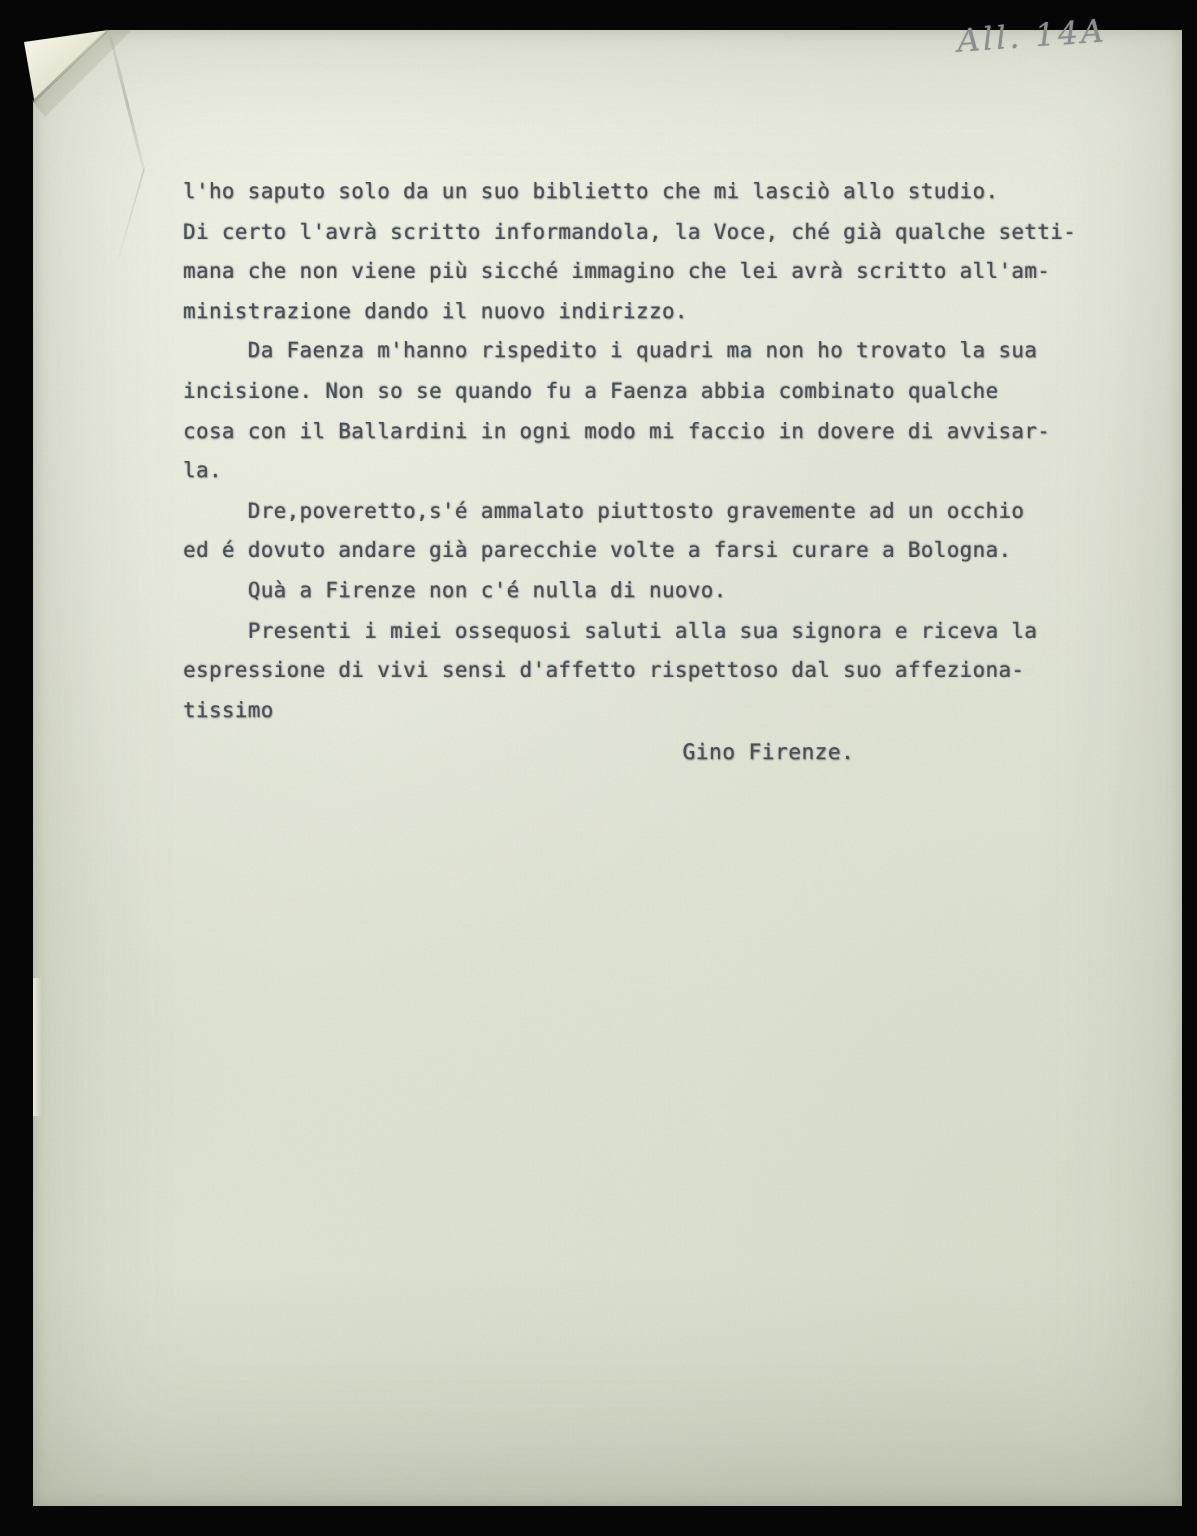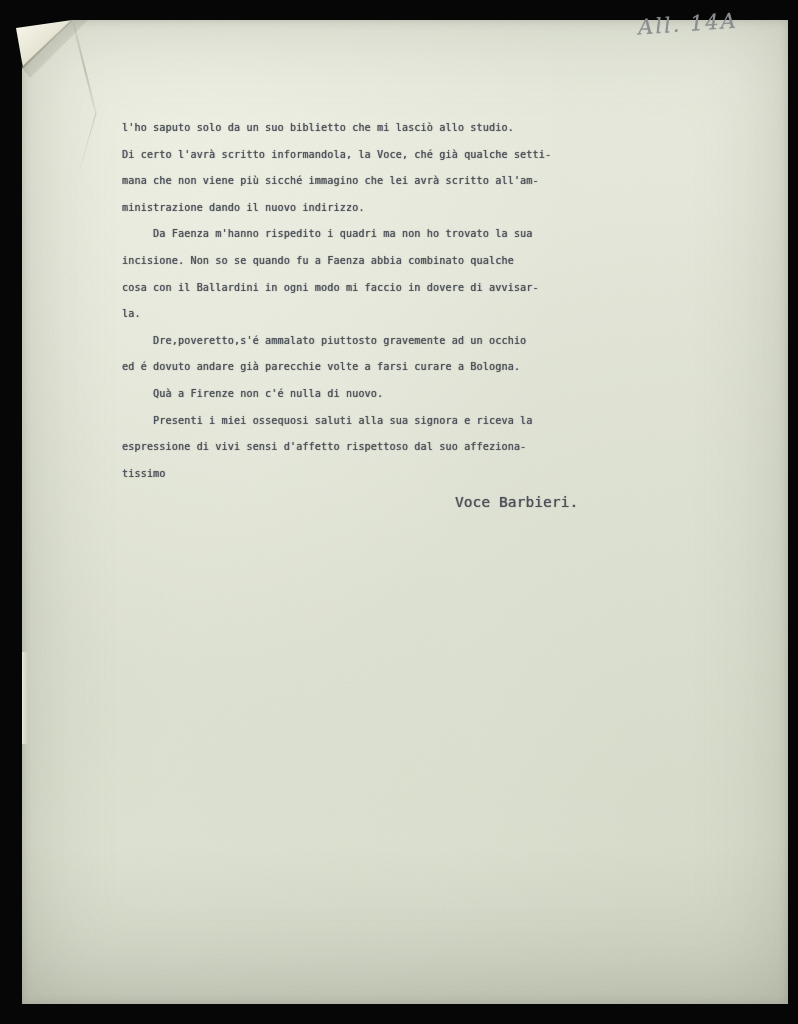--- a/index.html
+++ b/index.html
@@ -58,21 +58,21 @@
     background: linear-gradient(90deg, rgba(110,110,92,0.26), rgba(110,110,92,0.03));
   }
   .edge-notch {
     position: absolute; left: 0px; top: 632px; width: 6px; height: 92px;
     background: linear-gradient(90deg, #f2f0e2, rgba(242,240,226,0));
     opacity: 0.9;
   }
   
   .letter-body {
     position: absolute; left: 100px; top: 95px; width: 630px;
-    font-size: 10px;
+    font-size: 14px;
     line-height: 26.6px;
     white-space: pre;
     color: #4a4e56;
     letter-spacing: 0.2px;
     text-shadow: 0.4px 0.4px 1px rgba(68,72,82,0.65), -0.3px -0.2px 0.8px rgba(68,72,82,0.30);
   }
   .signature {
     position: absolute; left: 433px; top: 469px;
     font-size: 14.3px;
     line-height: 26.6px;
@@ -118,21 +118,21 @@
 incisione. Non so se quando fu a Faenza abbia combinato qualche
 cosa con il Ballardini in ogni modo mi faccio in dovere di avvisar-
 la.
      Dre,poveretto,s'é ammalato piuttosto gravemente ad un occhio
 ed é dovuto andare già parecchie volte a farsi curare a Bologna.
      Quà a Firenze non c'é nulla di nuovo.
      Presenti i miei ossequosi saluti alla sua signora e riceva la
 espressione di vivi sensi d'affetto rispettoso dal suo affeziona-
 tissimo</div>
 
-    <div class="signature">Voce Barbieri.</div>
+    <div class="signature">Gino Firenze.</div>
   </div>
 
   <div class="fold-flap"></div>
   <div class="fold-line"></div>
   <div class="crease-1"></div>
   <div class="crease-2"></div>
 
   <div class="annotation">All. 14A</div>
 </div>
 

